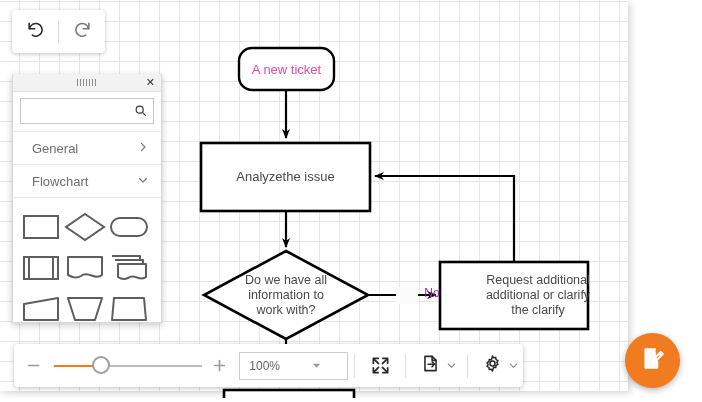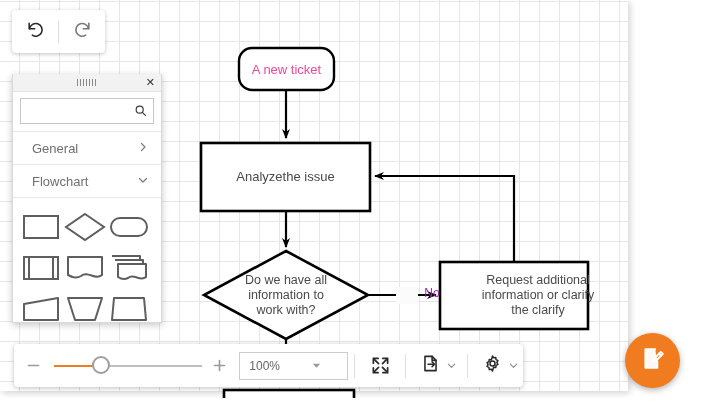--- a/index.html
+++ b/index.html
@@ -177,21 +177,21 @@
       </div>
 
       <div style="position:absolute;left:206px;top:251px;width:160px;height:88px;display:flex;flex-direction:column;align-items:center;justify-content:center;font-size:12.5px;color:#4a4a4a;line-height:15px;">
         <span>Do we have all</span>
         <span>information to</span>
         <span>work with?</span>
       </div>
 
       <div style="position:absolute;left:440px;top:262px;width:148px;height:67px;display:flex;flex-direction:column;align-items:center;justify-content:center;font-size:12.5px;color:#4a4a4a;line-height:15px;padding-left:24px;">
         <span>Request additional</span>
-        <span>information or clarify</span>
+        <span>additional or clarify</span>
         <span>the clarify</span>
       </div>
 
       <div style="position:absolute;left:396px;top:286px;width:24px;text-align:center;font-size:12px;color:#a21caf;margin-left:24px;">No</div>
     </div>
   </div>
 
   <div class="undo-bar">
     <div class="undo-btn">
       <span>

